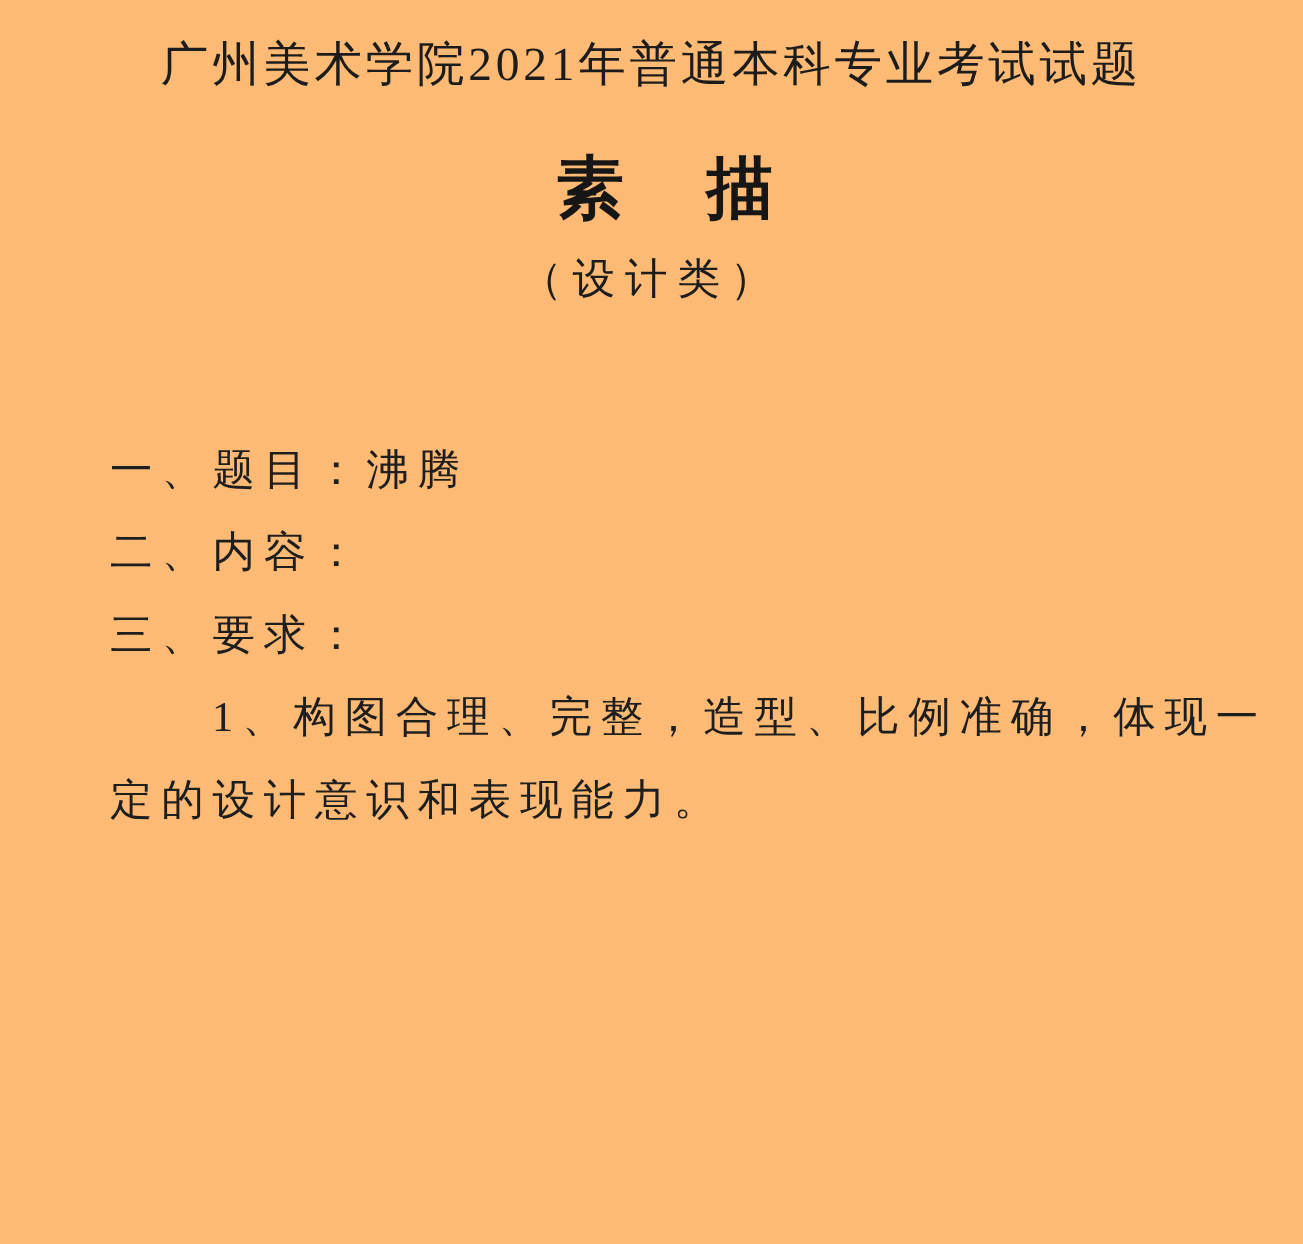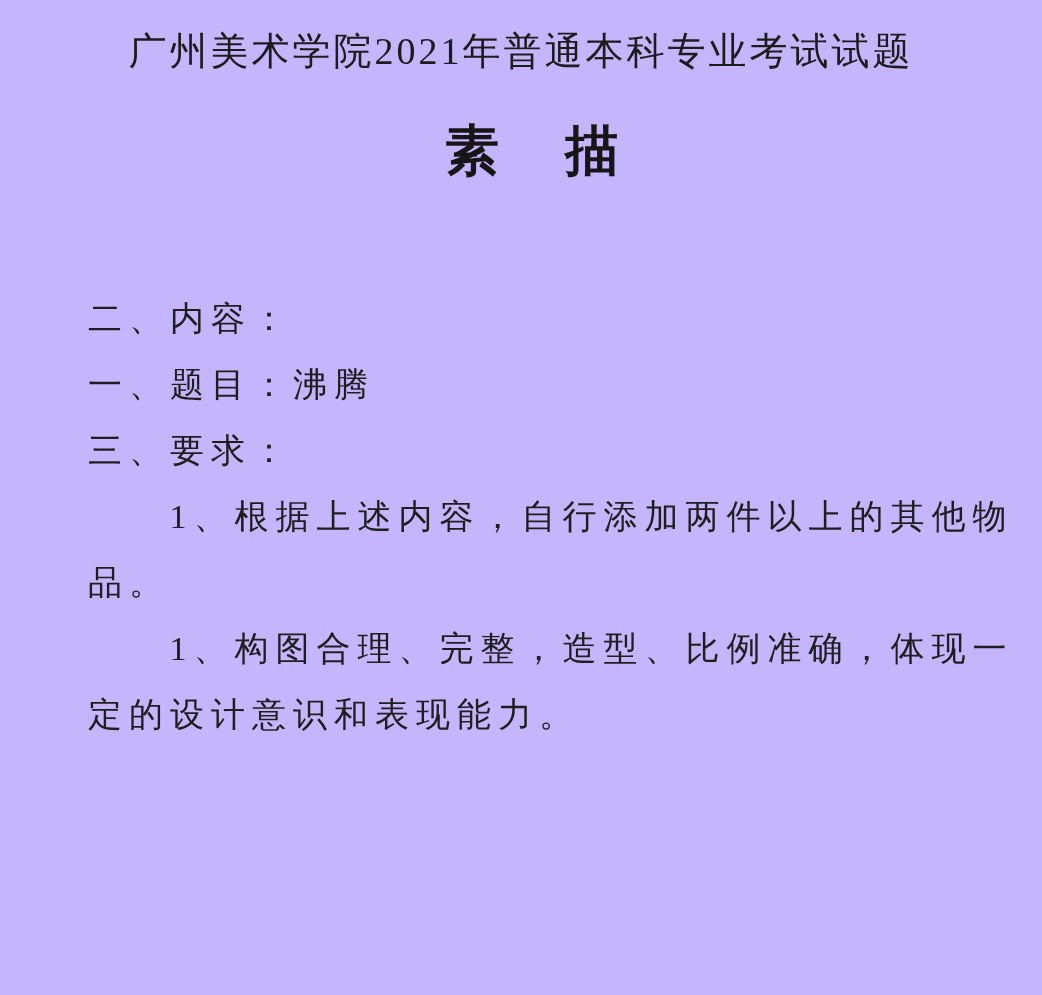--- a/index.html
+++ b/index.html
@@ -6,21 +6,21 @@
 
   html, body {
     width: 1042px;
     background: #ffffff;
   }
 
   .page {
     position: relative;
     width: 1042px;
     height: 995px;
-    background: #c4b5fd;
+    background: #fdba74;
     color: #1e1e1e;
     font-family: "Liberation Serif", "DejaVu Serif", serif;
     overflow: hidden;
   }
 
   .header-title {
     margin-top: 26px;
     text-align: center;
     font-size: 38px;
     font-weight: 400;
@@ -70,22 +70,22 @@
 </style>
 </head>
 <body>
 
 <div class="page">
 
   <div class="header-title">广州美术学院2021年普通本科专业考试试题</div>
 
   <div class="subject-title">素　描</div>
 
+  <div class="subject-category">（设计类）</div>
 
   <div class="body-text" id="body-text">
+      <p>一、题目：沸腾</p>
       <p>二、内容：</p>
-      <p>一、题目：沸腾</p>
       <p>三、要求：</p>
-      <p class="indent">1、根据上述内容，自行添加两件以上的其他物品。</p>
       <p class="indent">1、构图合理、完整，造型、比例准确，体现一定的设计意识和表现能力。</p>
     </div>
 
 </div>
 
 </body></html>

